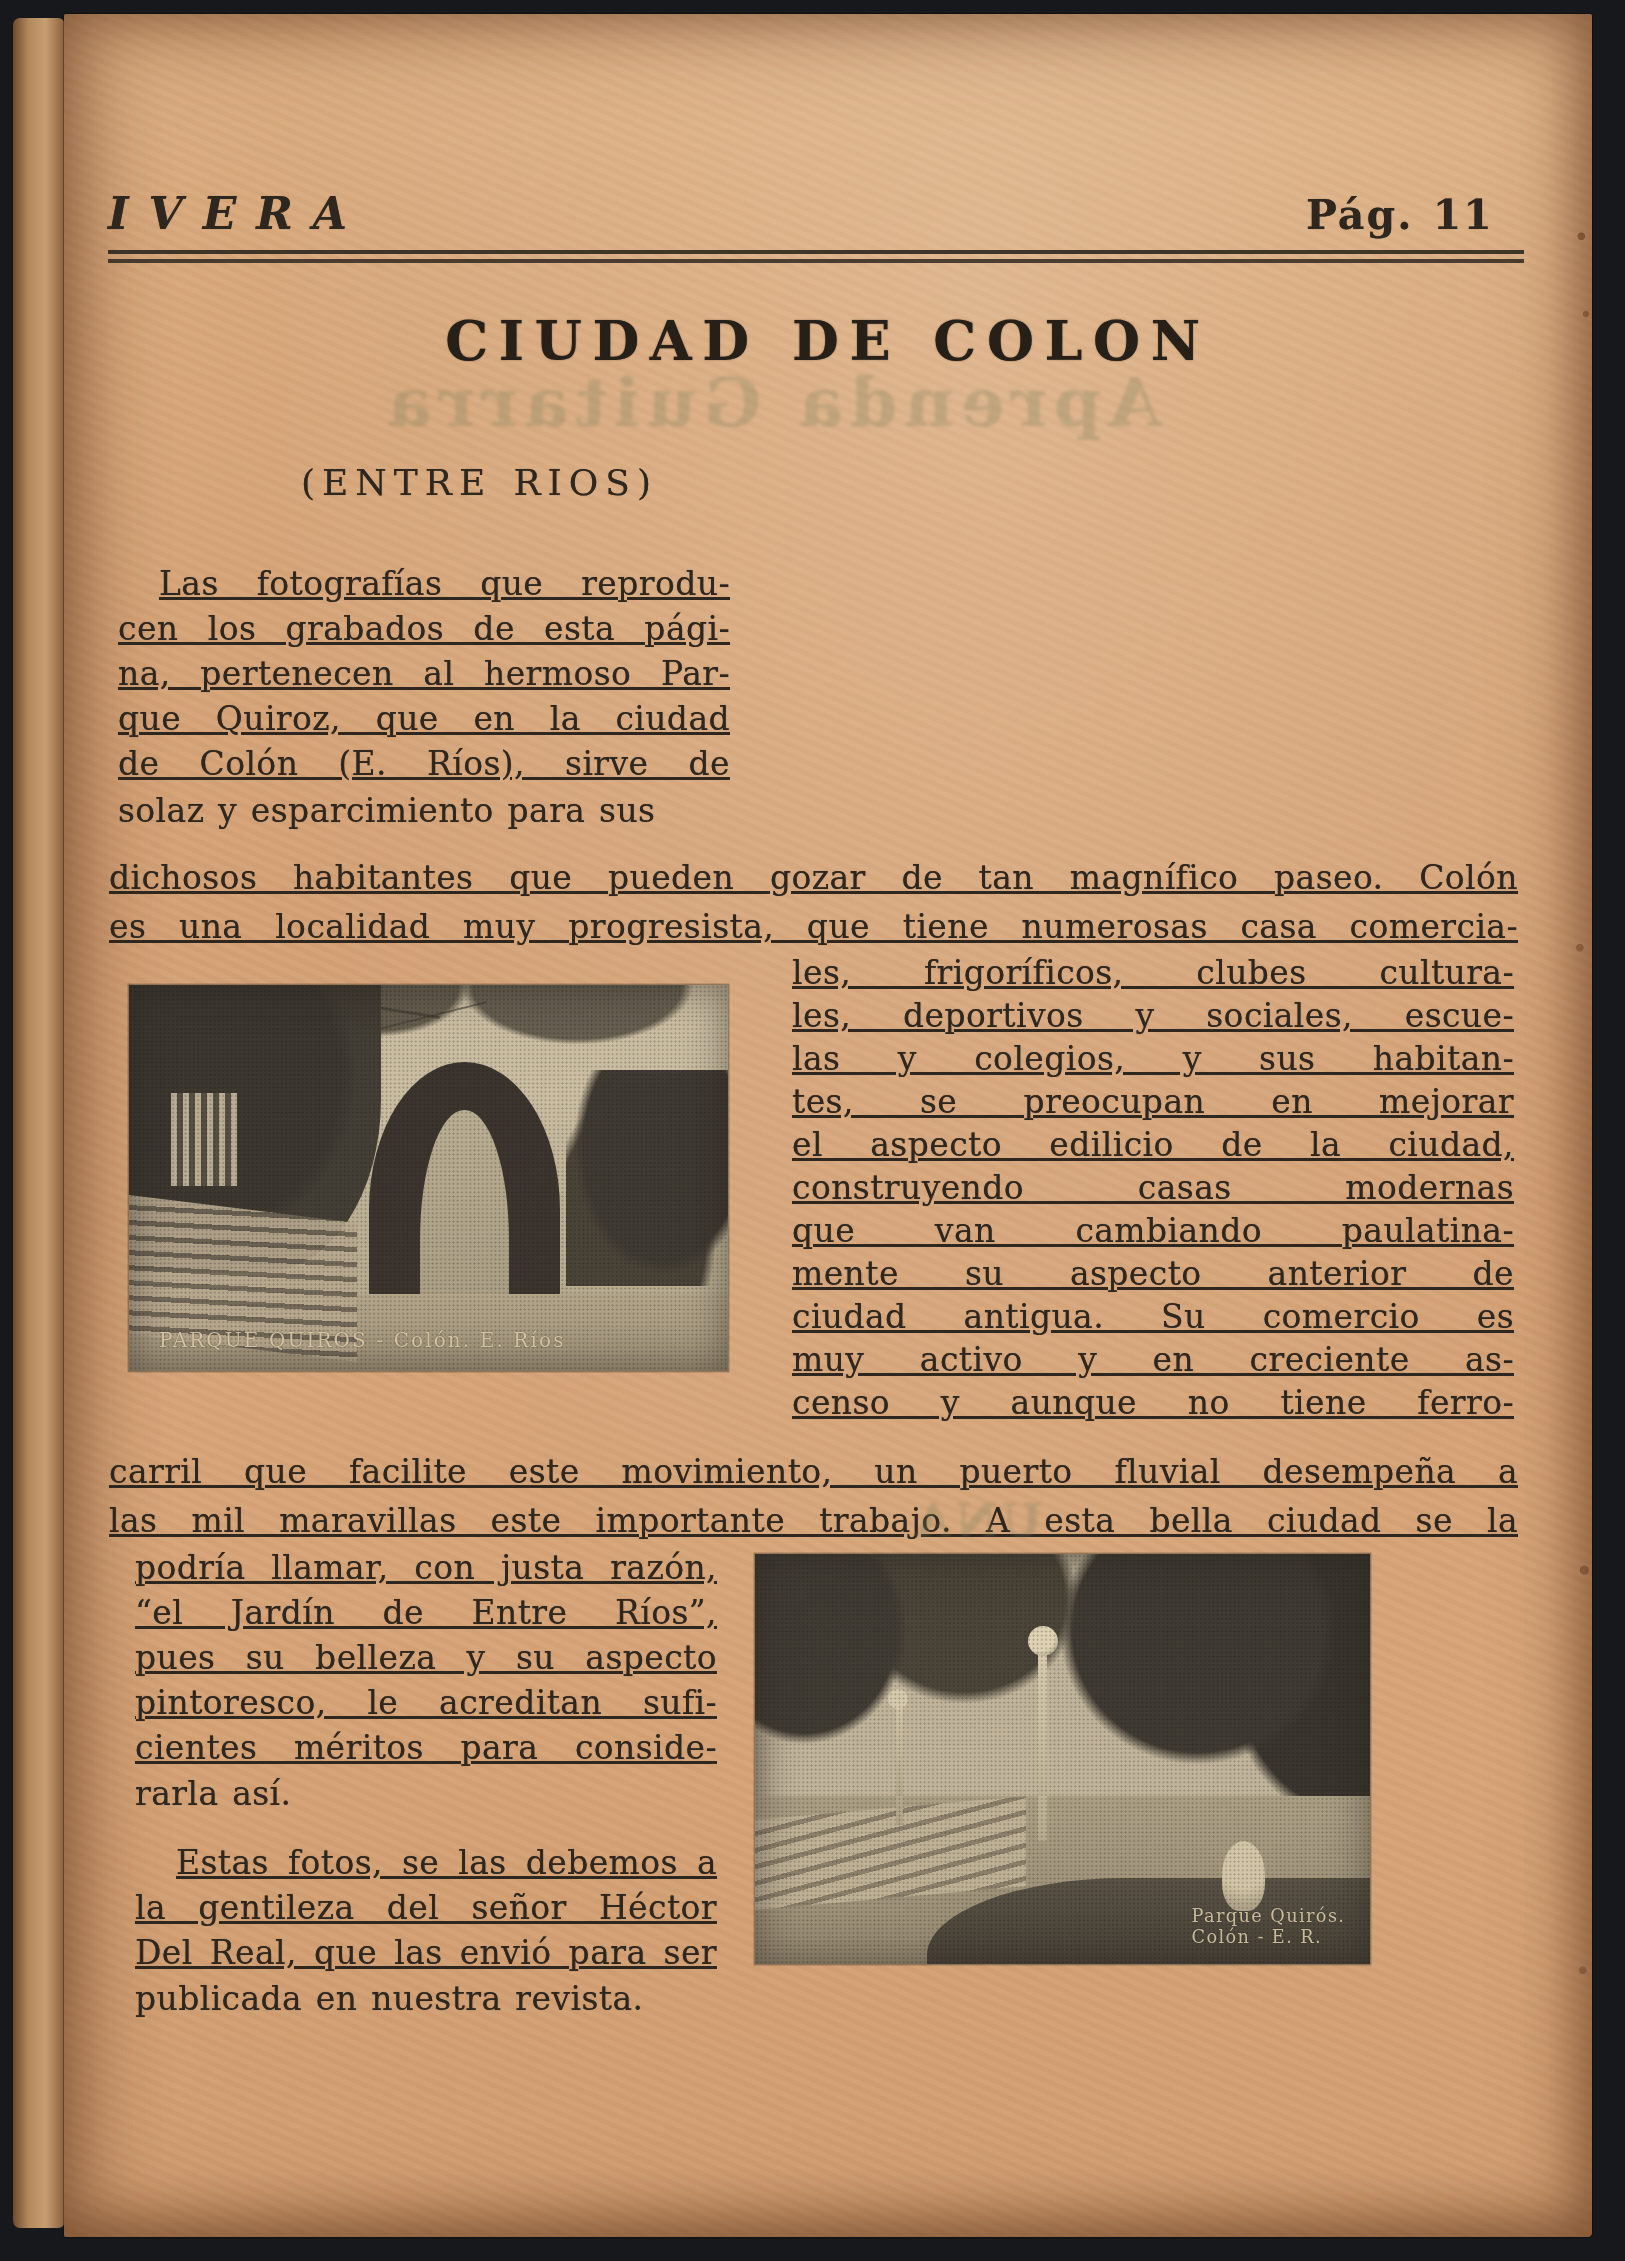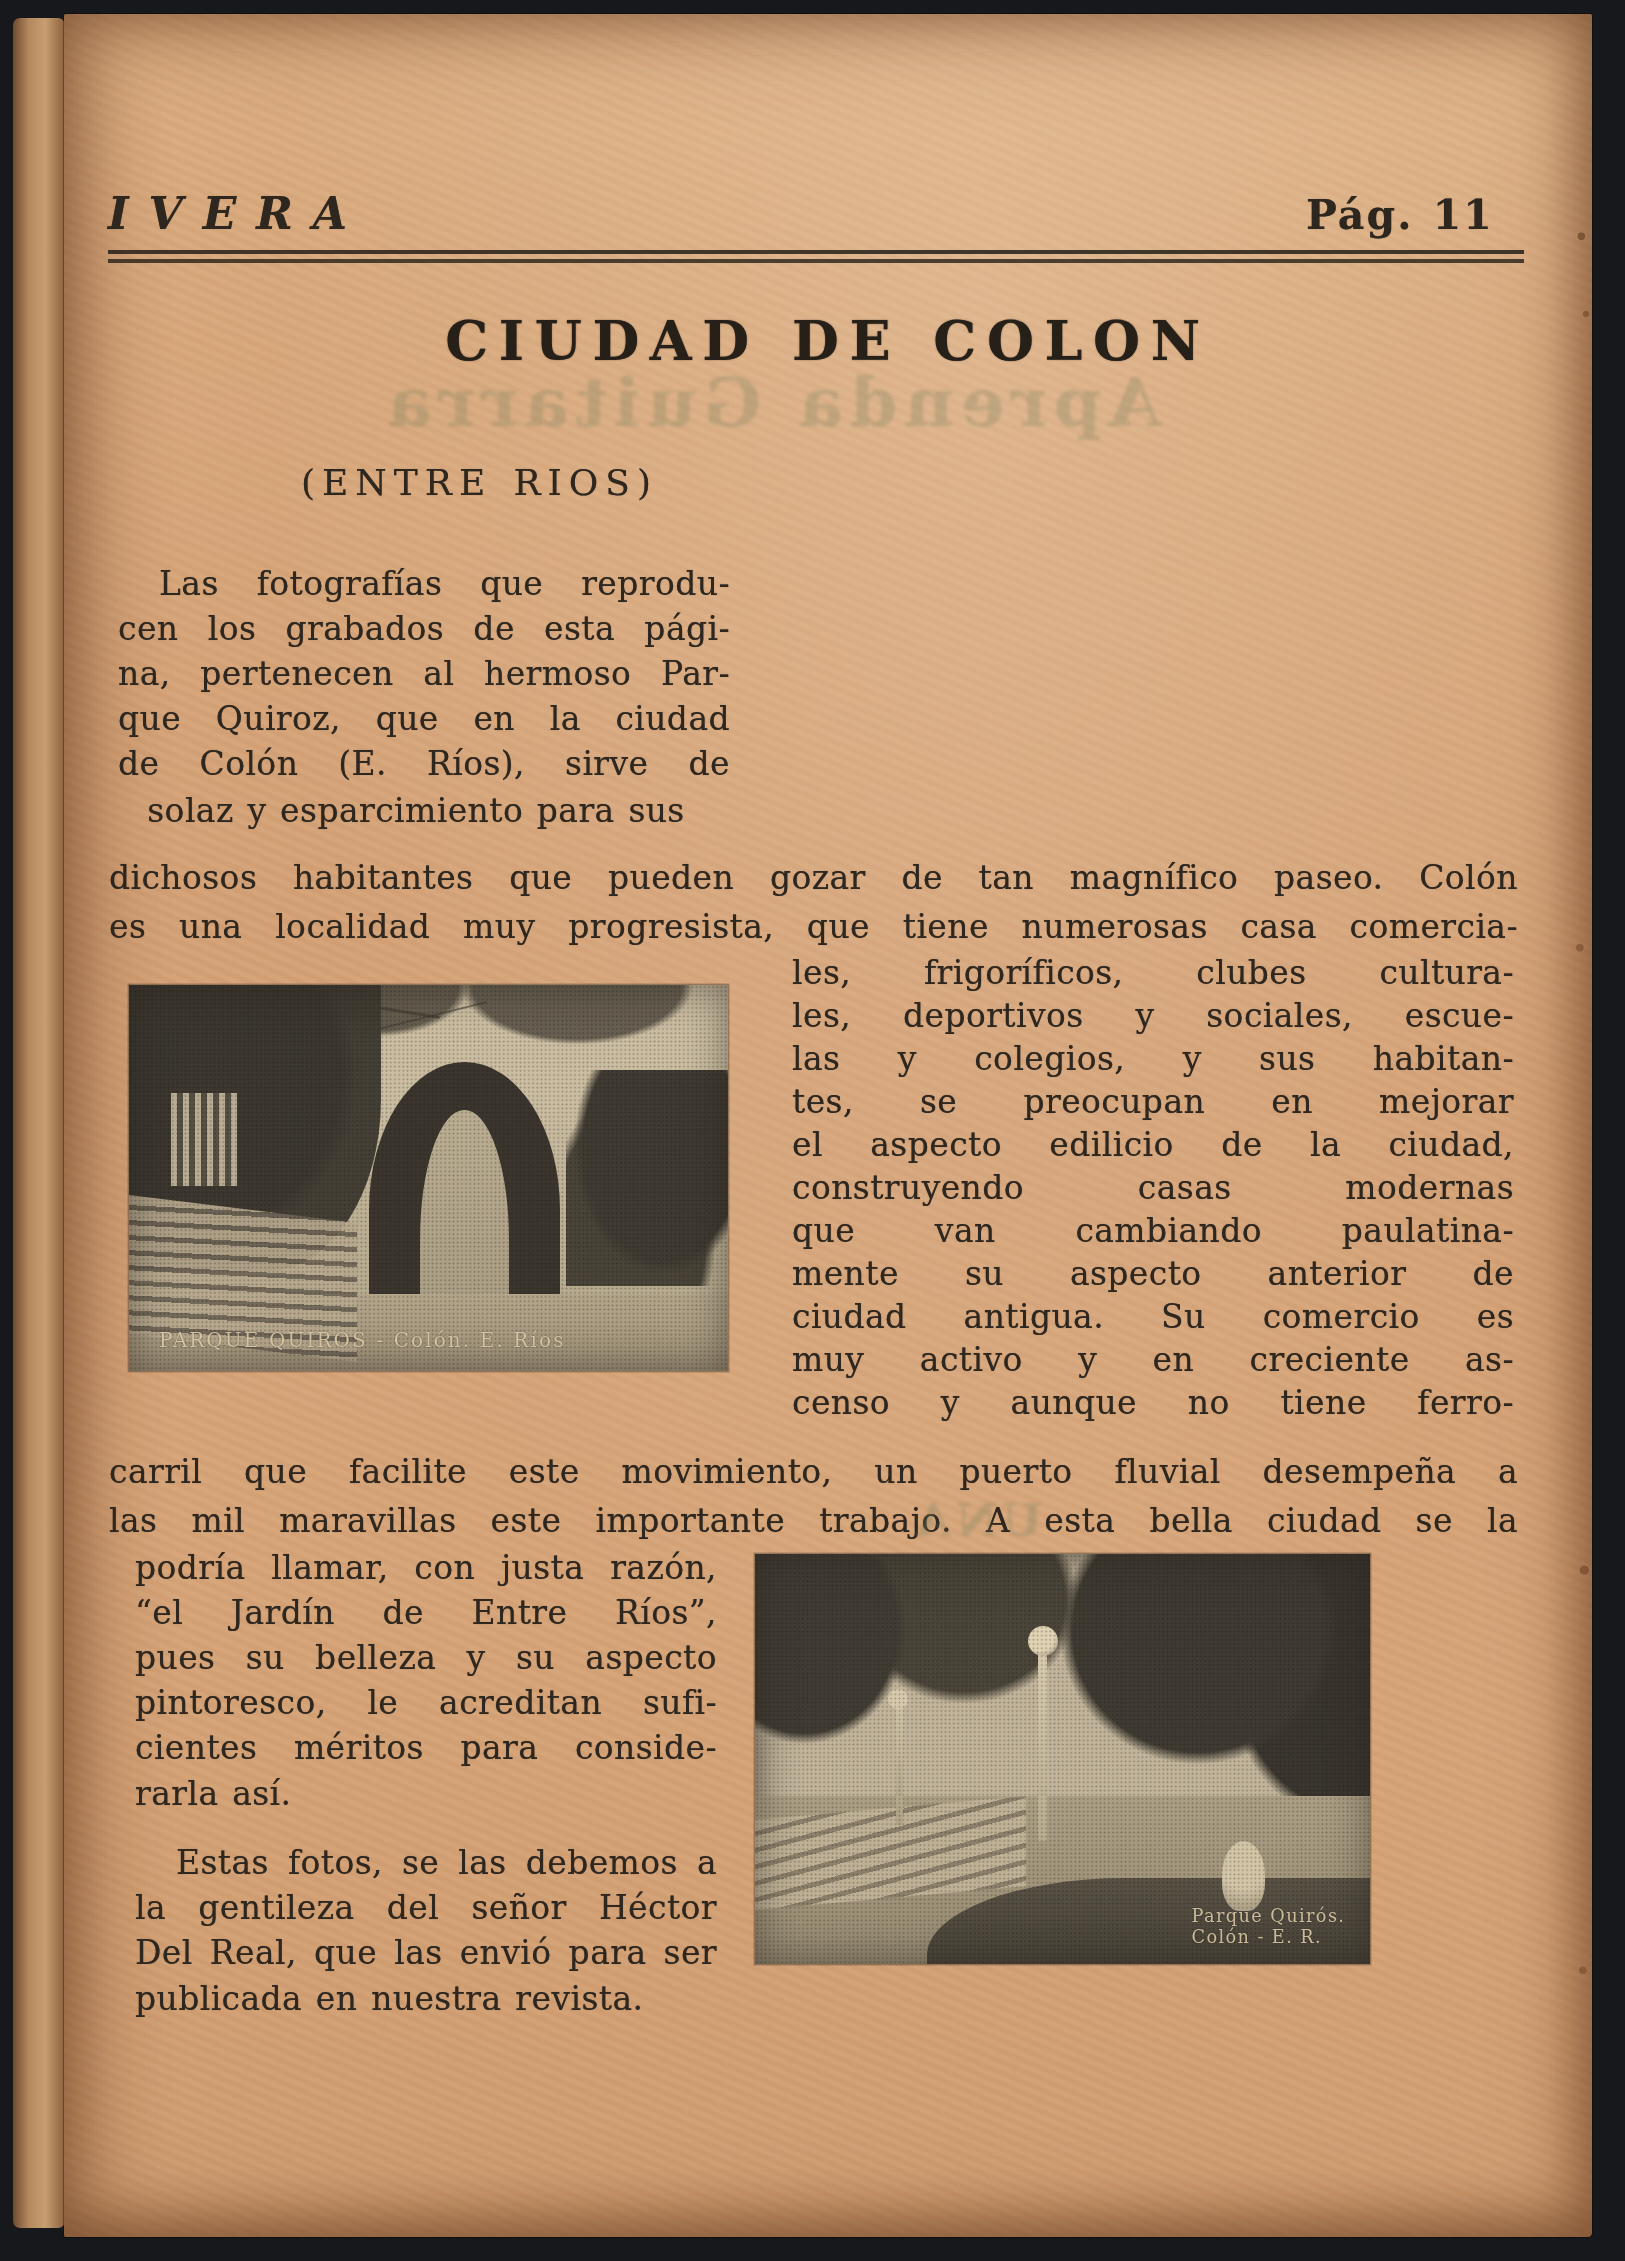--- a/index.html
+++ b/index.html
@@ -60,25 +60,25 @@
   .headline{
     left:0;right:0;top:295px;text-align:center;
     font-size:54px;font-weight:700;letter-spacing:10.6px;
     color:#262019;text-shadow:0 0 1.4px rgba(38,32,25,.7);
   }
   .subhead{
     left:237px;top:448px;
     font-size:36px;letter-spacing:7px;
   }
   .textblock{font-size:33px;line-height:45px;}
-  .textblock .tl{position:static;display:block;}
+  .textblock .tl{position:static;display:block;text-decoration:underline;}
   .jl .tl{text-align:justify;text-align-last:justify;}
   .indent-first .tl:first-child{text-indent:41px;}
   .intro{left:54px;top:547px;width:612px;}
-  .intro-last{left:46px;top:774px;width:612px;font-size:33px;line-height:45px;text-align:center;}
+  .intro-last{left:54px;top:774px;width:612px;font-size:33px;line-height:45px;}
   .wide1{left:45px;top:839px;width:1409px;line-height:49px;}
   .colright{left:728px;top:937px;width:722px;line-height:43px;}
   .wide2{left:45px;top:1426px;width:1409px;line-height:49px;margin-top:7px;}
   .colleft{left:71px;top:1531px;width:582px;line-height:45px;}
   .colleft-last{left:71px;top:1757px;width:582px;font-size:33px;line-height:45px;}
   .closing{left:71px;top:1826px;width:582px;line-height:45px;}
   .closing-last{left:71px;top:1962px;width:582px;font-size:33px;line-height:45px;}
   
   .ghost{
     transform:scaleX(-1);

